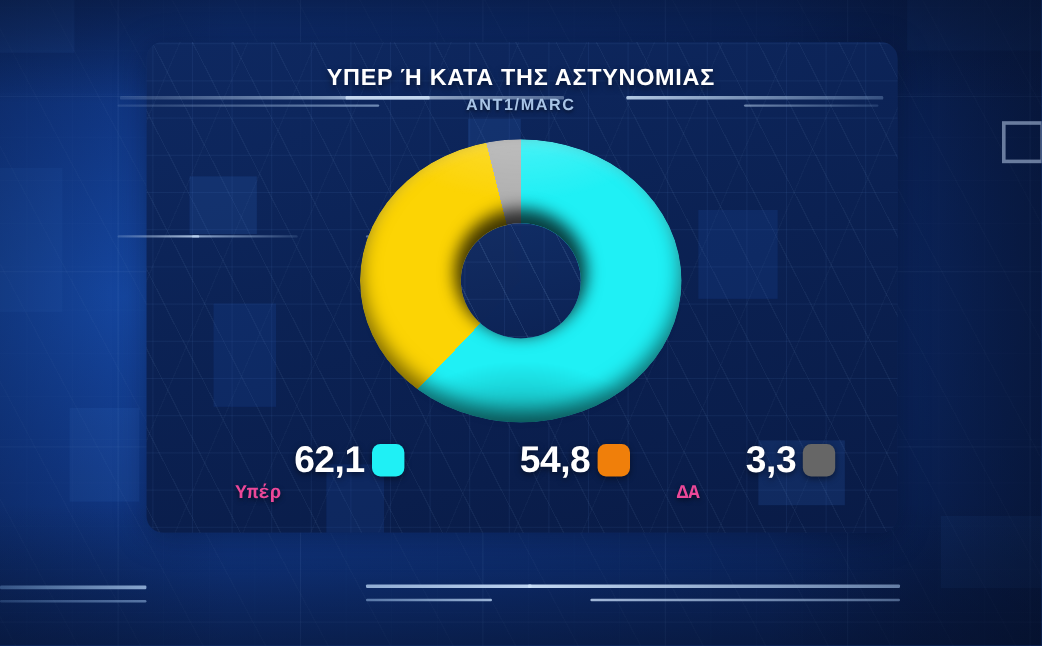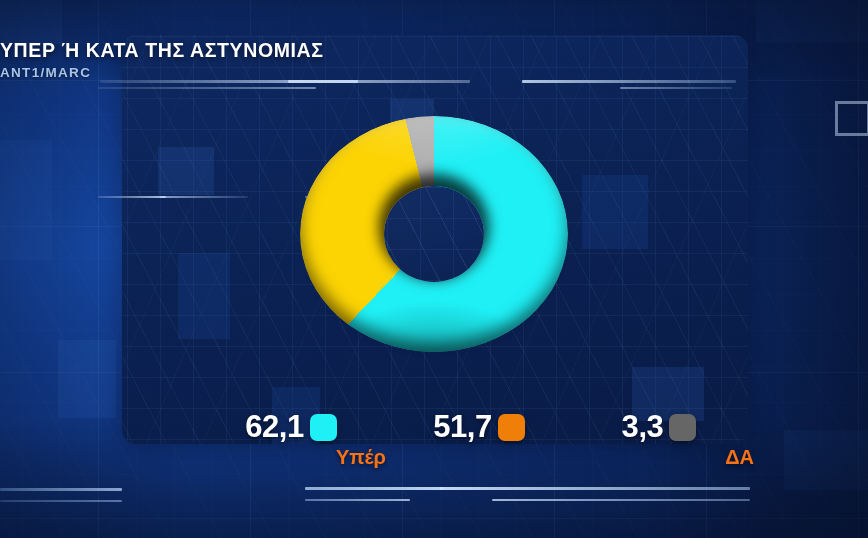--- a/index.html
+++ b/index.html
@@ -74,21 +74,21 @@
     background-image:repeating-linear-gradient(113deg, rgba(165,210,255,.03) 0 1px, transparent 1px 52px);
   }
   .p-blk{position:absolute;background:rgba(58,120,220,.16);}
   .p-blk.d{background:rgba(30,80,175,.20);}
 
   
   .aline{position:absolute;height:3px;border-radius:1px;}
   .aline.thin{height:2px;}
 
   
-  #titleblock{position:absolute;left:0;right:0;top:39px;text-align:left;z-index:6;}
+  #titleblock{position:absolute;left:0;right:0;top:54px;text-align:center;z-index:6;}
   .t-line{
     color:#ffffff;font-weight:bold;font-size:19.5px;letter-spacing:.6px;
     line-height:23px;text-shadow:0 2px 5px rgba(0,0,0,.5);
     white-space:nowrap;
   }
   .t-sub{
     margin-top:3px;color:#a8c4e6;font-size:13.5px;font-weight:bold;
     letter-spacing:1.3px;text-shadow:0 1px 3px rgba(0,0,0,.5);
   }
 
@@ -132,30 +132,31 @@
   .h-grid2{
     position:absolute;inset:-30px;
     background-image:
       linear-gradient(to right, rgba(120,175,255,.08) 1px, transparent 1px),
       linear-gradient(to bottom, rgba(120,175,255,.08) 1px, transparent 1px);
     background-size:33px 31px;
   }
 
   
   #legend{position:absolute;left:122px;top:366px;width:626px;height:78px;z-index:6;}
-  .lg-item{position:absolute;text-align:right;margin-top:44px;}
+  .lg-item{position:absolute;text-align:left;}
   .lg-top{display:flex;align-items:center;justify-content:center;gap:6px;}
   .lg-val{
     color:#ffffff;font-size:31px;font-weight:bold;letter-spacing:-.4px;
     text-shadow:0 2px 5px rgba(0,0,0,.55);line-height:34px;
   }
   .lg-sw{width:27px;height:27px;border-radius:7px;box-shadow:0 2px 5px rgba(0,0,0,.45);}
   .lg-lab{
-    margin-top:2px;color:#f97316;font-size:20px;font-weight:bold;
+    margin-top:2px;color:#ec4899;font-size:16px;font-weight:bold;
     text-shadow:0 2px 4px rgba(0,0,0,.55);
+    font-family:Liberation Mono, monospace;
   }
 
   
   #sq-outline{
     position:absolute;left:835px;top:101px;width:29px;height:29px;
     border:3px solid rgba(185,205,235,.55);
     background:transparent;
   }
 </style>
 </head>
@@ -230,21 +231,21 @@
     <div class="lg-item" style="left:74px;top:0;width:190px;">
       <div class="lg-top">
         <span class="lg-val">62,1</span>
         <span class="lg-sw" id="sw0" style="background: rgb(31, 240, 245);"></span>
       </div>
       <div class="lg-lab">Υπέρ</div>
     </div>
 
     <div class="lg-item" style="left:262px;top:0;width:190px;">
       <div class="lg-top">
-        <span class="lg-val">51,7</span>
+        <span class="lg-val">54,8</span>
         <span class="lg-sw" id="sw1" style="background: rgb(240, 127, 10);"></span>
       </div>
     </div>
 
     <div class="lg-item" style="left:442px;top:0;width:190px;">
       <div class="lg-top">
         <span class="lg-val">3,3</span>
         <span class="lg-sw" id="sw2" style="background: rgb(102, 102, 102);"></span>
       </div>
       <div class="lg-lab">ΔΑ</div>

